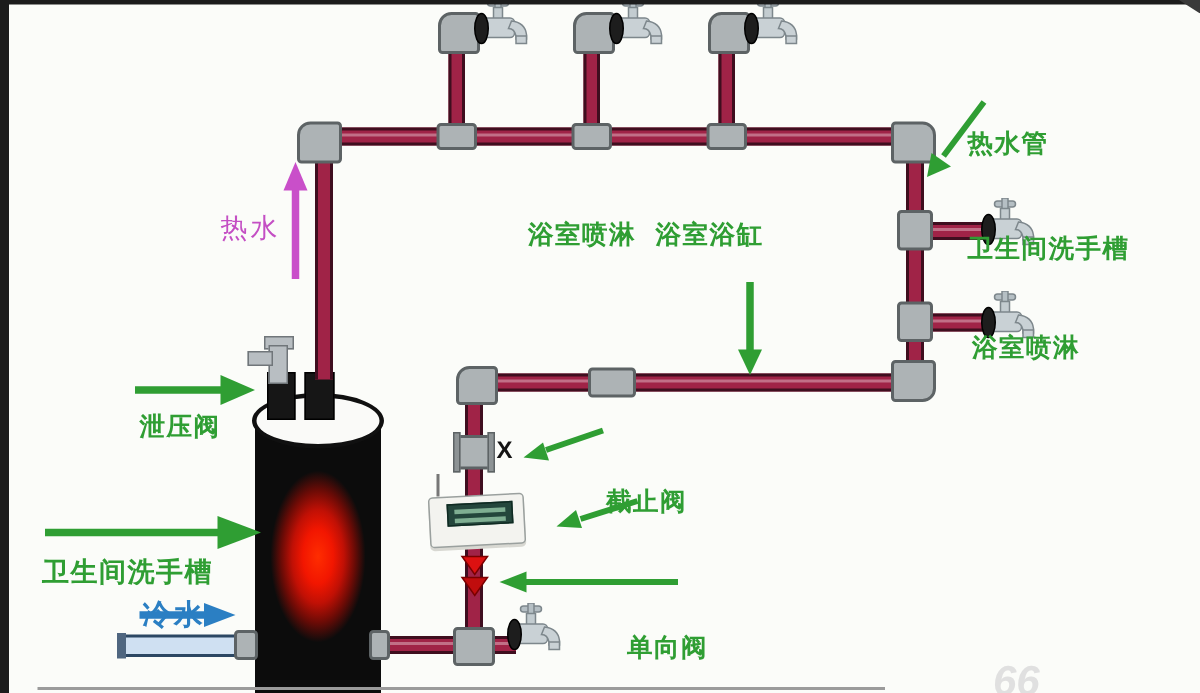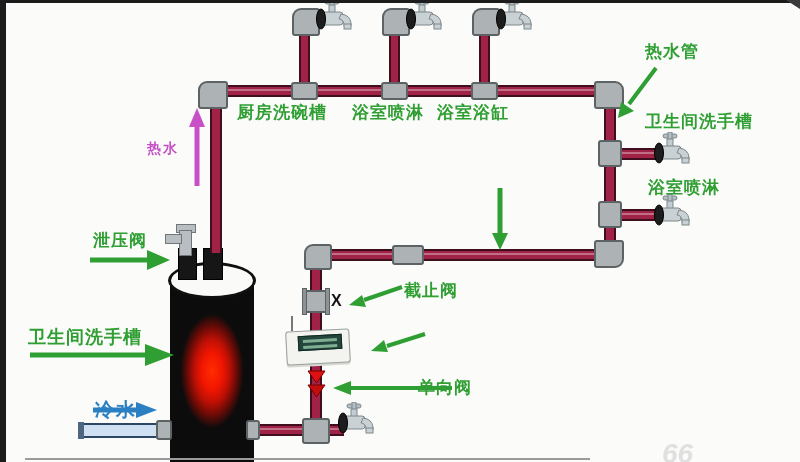--- a/index.html
+++ b/index.html
@@ -21,22 +21,22 @@
   .cold-pipe{background:#cfe0f2;border:2px solid #2c4763;box-sizing:border-box;border-radius:2px;}
   
   .fit{background:#adb3b5;border:2px solid #5d6365;box-sizing:border-box;border-radius:3px;}
   .stub-black{background:#161616;border:1px solid #000;box-sizing:border-box;}
   
   .heater-body{left:170px;top:280px;width:84px;height:182px;background:#0c0c0c;}
   .heater-top{left:168px;top:262px;width:88px;height:37px;background:#fafaf8;border:3px solid #101010;border-radius:50%;box-sizing:border-box;}
   .heater-glow{left:176px;top:306px;width:72px;height:130px;border-radius:50%;
     background:radial-gradient(closest-side,#ff2d00 0%,#f21600 28%,#c01005 48%,#6b0b06 68%,rgba(25,6,5,0) 88%);}
   
-  .lbl{color:#2f9e33;font-weight:bold;font-size:17px;white-space:nowrap;letter-spacing:1px;}
-  .lbl-magenta{color:#c44fc4;font-weight:bold;font-size:14px;letter-spacing:2px;}
+  .lbl{color:#2f9e33;font-weight:bold;font-size:17px;white-space:nowrap;letter-spacing:1px;margin-top:44px;}
+  .lbl-magenta{color:#c44fc4;font-weight:normal;font-size:18px;letter-spacing:2px;}
   .lbl-blue{color:#2b7fc3;font-weight:bold;font-size:19px;letter-spacing:2px;margin-top:16px;}
   .xmark{color:#141414;font-weight:bold;font-size:16px;}
   .watermark{color:#e0e0e0;font-size:28px;font-weight:bold;font-style:italic;}
   
   .pump-body{left:286px;top:330px;width:62px;height:32px;background:#f3f3ef;border:1px solid #9aa09e;border-radius:3px;transform:rotate(-3deg);box-shadow:0 2px 0 #d8d8d2;}
   .pump-screen{left:298px;top:335px;width:42px;height:13px;background:#24463c;border:1px solid #0f2a22;transform:rotate(-3deg);}
   .pump-screen i{display:block;margin:3px 4px;height:3px;background:#7fae92;}
   .pump-antenna{left:291px;top:316px;width:2px;height:15px;background:#777;}
   .svg-overlay{left:0;top:0;width:800px;height:462px;pointer-events:none;}
 </style>
@@ -166,21 +166,20 @@
           <rect x="18" y="0" width="4" height="9" fill="#b5bfc4"></rect>
           <rect x="17" y="7" width="6" height="8" fill="#c3ccd0"></rect>
           <rect x="9" y="14" width="22" height="13" rx="3" fill="#c9d1d5"></rect>
           <path d="M29,16 q9,1 10,9 l0,3 -7,0 0,-2 q-1,-5 -5,-5 z" fill="#c9d1d5"></path>
           <rect x="32" y="26" width="7" height="5" fill="#c9d1d5"></rect>
           <ellipse cx="9" cy="21" rx="4.5" ry="10" fill="#1d1d1d" stroke="#000"></ellipse>
         </g>
       </svg></div>
 
   <span class="abs lbl" style="left:645px;top:40px;">热水管</span>
-  <span class="abs lbl" style="left:237px;top:101px;">厨房洗碗槽</span>
   <span class="abs lbl" style="left:352px;top:101px;">浴室喷淋</span>
   <span class="abs lbl" style="left:645px;top:110px;">卫生间洗手槽</span>
   <span class="abs lbl" style="left:437px;top:101px;">浴室浴缸</span>
   <span class="abs lbl" style="left:648px;top:176px;">浴室喷淋</span>
   <span class="abs lbl" style="left:404px;top:279px;">截止阀</span>
   <span class="abs lbl" style="left:418px;top:376px;">单向阀</span>
   <span class="abs lbl-magenta" style="left:147px;top:140px;">热水</span>
   <span class="abs lbl" style="left:93px;top:229px;">泄压阀</span>
   <span class="abs lbl" style="left:28px;top:325px;font-size:18px;">卫生间洗手槽</span>
   <span class="abs lbl-blue" style="left:95px;top:381px;">冷水</span>

